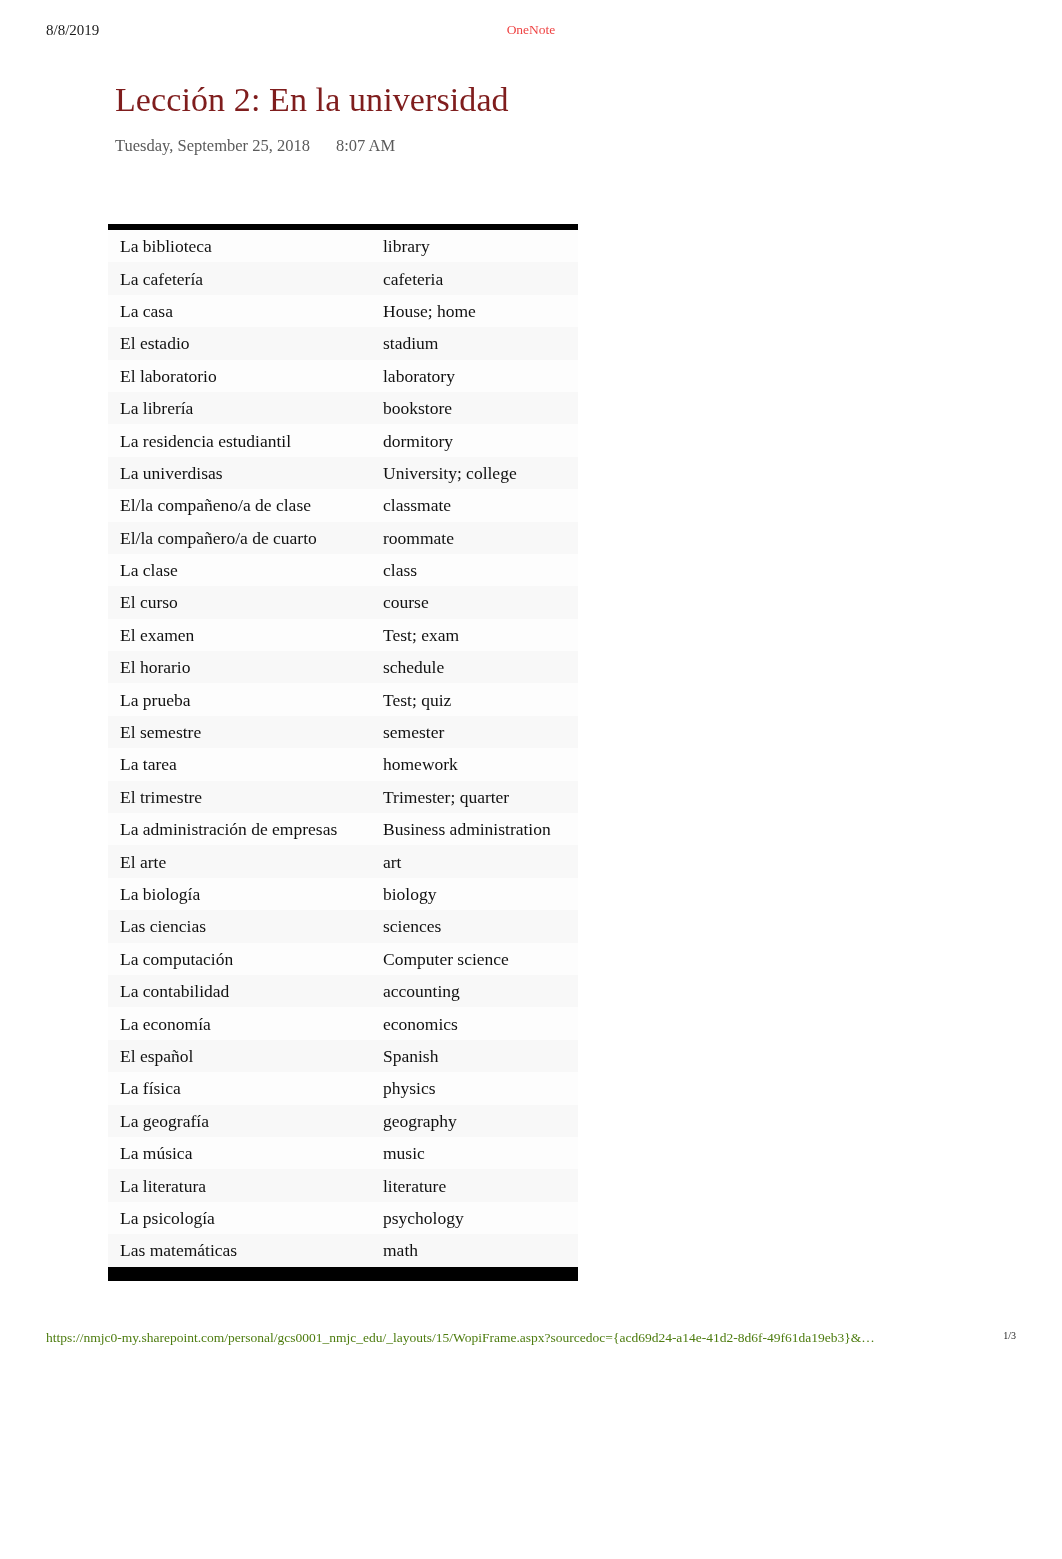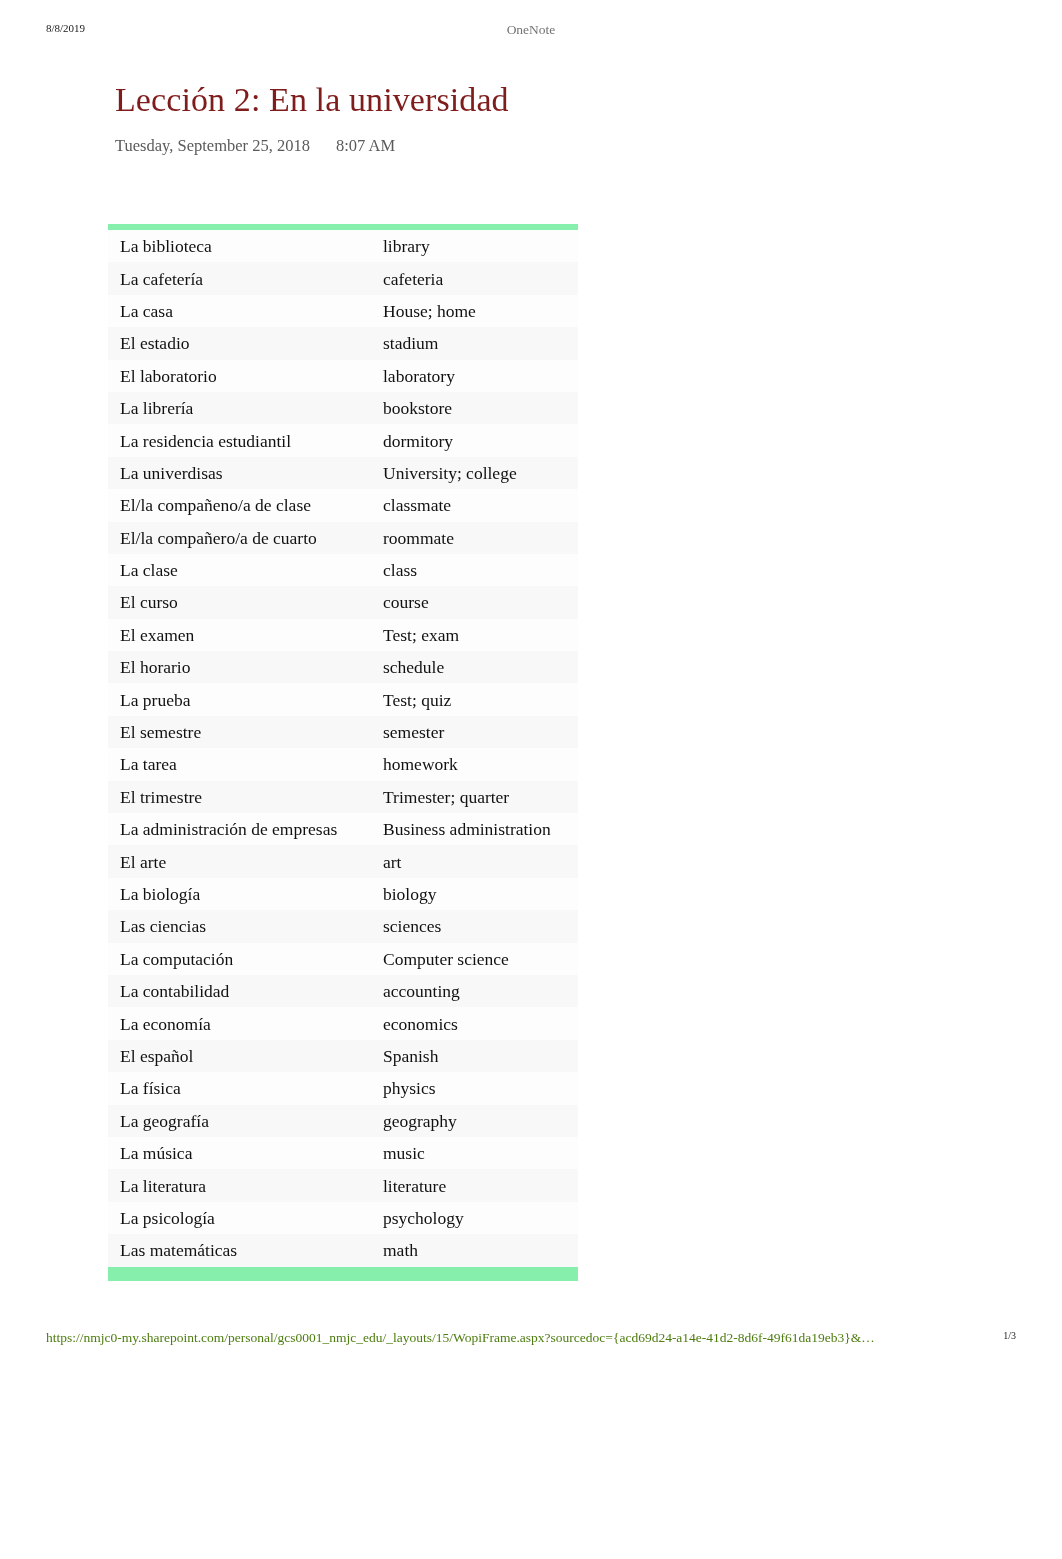--- a/index.html
+++ b/index.html
@@ -21,32 +21,32 @@
     position: absolute;
     top: 22px;
     left: 0;
     width: 1062px;
     height: 20px;
   }
   .print-header .hdr-date {
     position: absolute;
     left: 46px;
     top: 0;
-    font-size: 11px;
+    font-size: 15px;
     color: #1a1a1a;
     white-space: nowrap;
   }
   .print-header .hdr-app {
     position: absolute;
     left: 0;
     top: 0;
     width: 1062px;
     text-align: center;
     font-size: 13.5px;
-    color: #737373;
+    color: #ef4444;
   }
 
   
   .page-body {
     position: absolute;
     top: 0;
     left: 0;
     width: 1062px;
   }
 
@@ -75,21 +75,21 @@
     display: inline-block;
     margin-left: 26px;
   }
 
   
   .vocab-table {
     position: absolute;
     left: 108px;
     top: 224px;
     width: 470px;
-    background: #86efac;
+    background: #000000;
     padding-top: 6px;
     padding-bottom: 14px;
     box-sizing: border-box;
   }
   .vocab-row {
     display: flex;
     height: 32.4px;
     align-items: center;
     background: #fdfdfd;
   }

